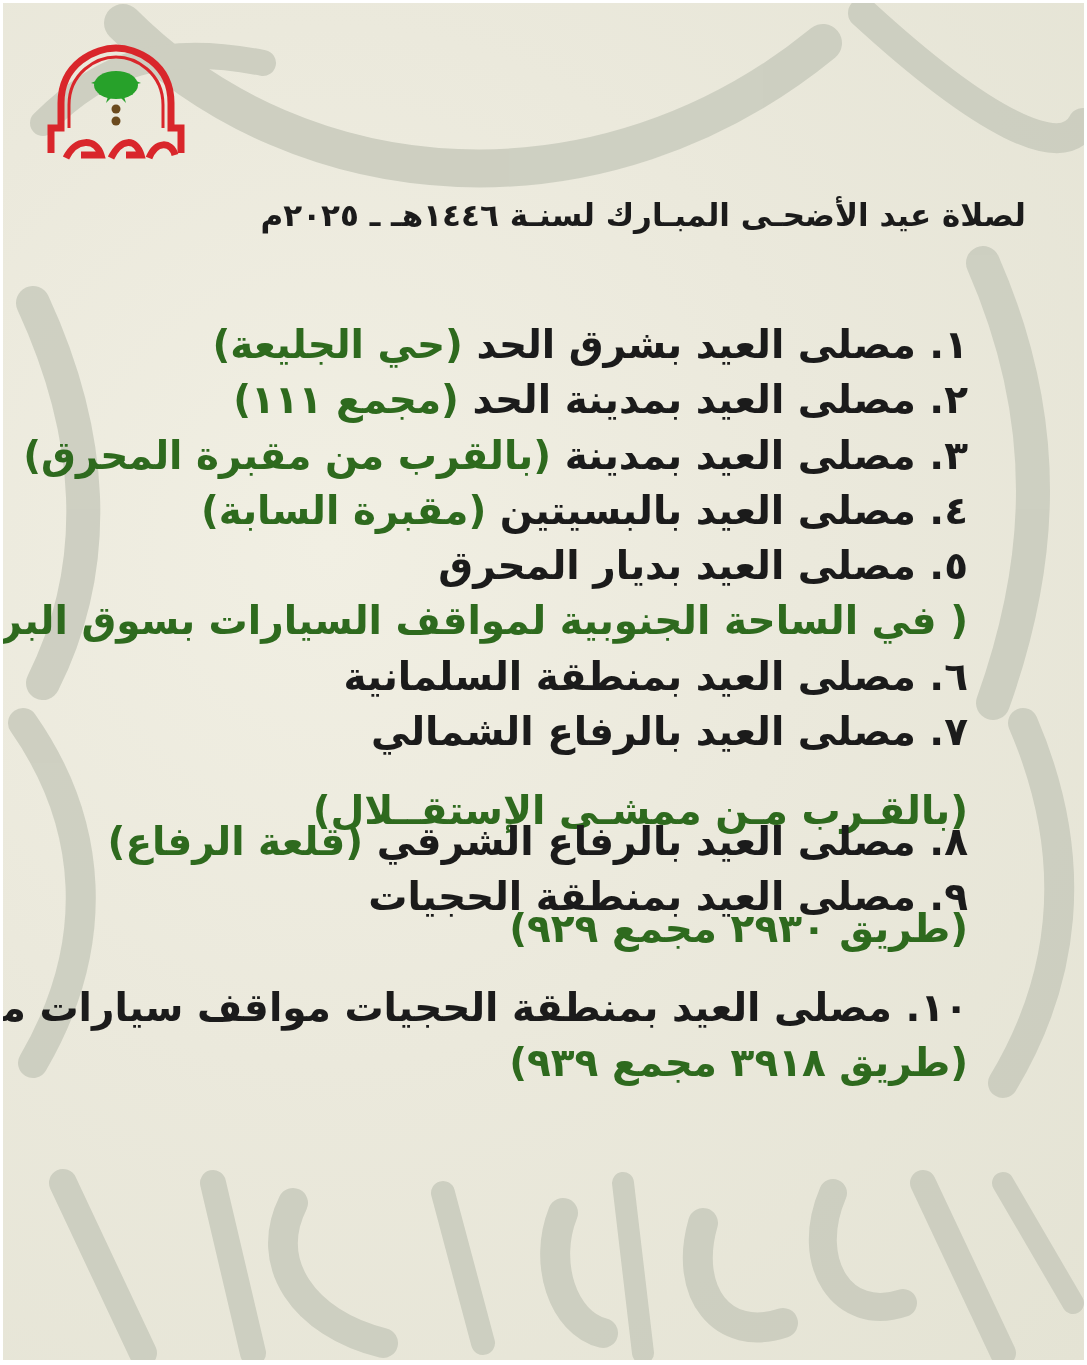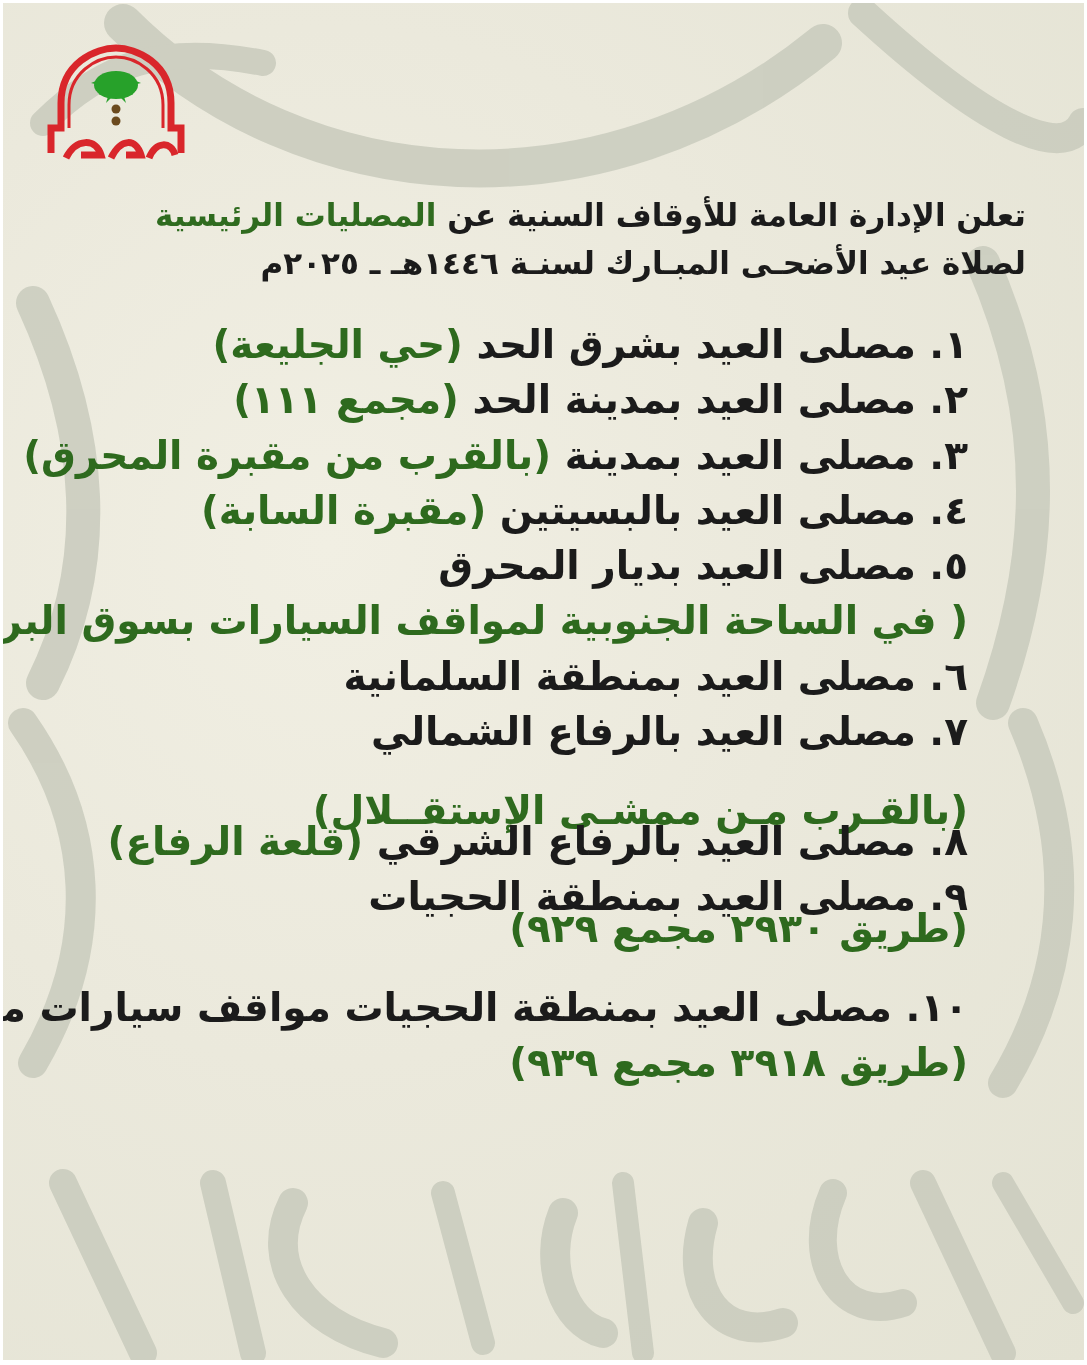--- a/index.html
+++ b/index.html
@@ -66,23 +66,20 @@
         <path d="M75 28 L85 60 L75 50 Z"></path>
       <ellipse cx="75" cy="42" rx="22" ry="14"></ellipse>
     </g>
     <circle cx="75" cy="66" r="4.5" fill="#6b4a1e"></circle>
     <circle cx="75" cy="78" r="4.5" fill="#6b4a1e"></circle>
     <path d="M25 115 C35 95, 55 95, 60 112 L40 112 M70 115 C80 95, 95 95, 100 112 L85 112 M108 115 C115 98, 130 98, 134 112" fill="none" stroke="#d9262b" stroke-width="7"></path>
   </svg>
 
   <div class="content">
     <div class="headline">
-      <div>
-        <span>تعلن الإدارة العامة للأوقاف السنية عن </span><span class="hl">المصليات الرئيسية</span>
-      </div>
       <div>لصلاة عيد الأضحـى المبـارك لسنـة ١٤٤٦هـ ـ ٢٠٢٥م</div>
     </div>
 
     <div class="item" style="top:322px"><span>١.</span> <span>مصلى العيد بشرق الحد</span> <span class="green">(حي الجليعة)</span></div>
     <div class="item" style="top:377px"><span>٢.</span> <span>مصلى العيد بمدينة الحد</span> <span class="green">(مجمع ١١١)</span></div>
     <div class="item" style="top:433px"><span>٣.</span> <span>مصلى العيد بمدينة</span> <span class="green">(بالقرب من مقبرة المحرق)</span></div>
     <div class="item" style="top:488px"><span>٤.</span> <span>مصلى العيد بالبسيتين</span> <span class="green">(مقبرة السابة)</span></div>
     <div class="item" style="top:543px"><span>٥.</span> <span>مصلى العيد بديار المحرق</span></div>
     <div class="item" style="top:598px"><span class="green">( في الساحة الجنوبية لمواقف السيارات بسوق البراحة)</span></div>
     <div class="item" style="top:654px"><span>٦.</span> <span>مصلى العيد بمنطقة السلمانية</span></div>

